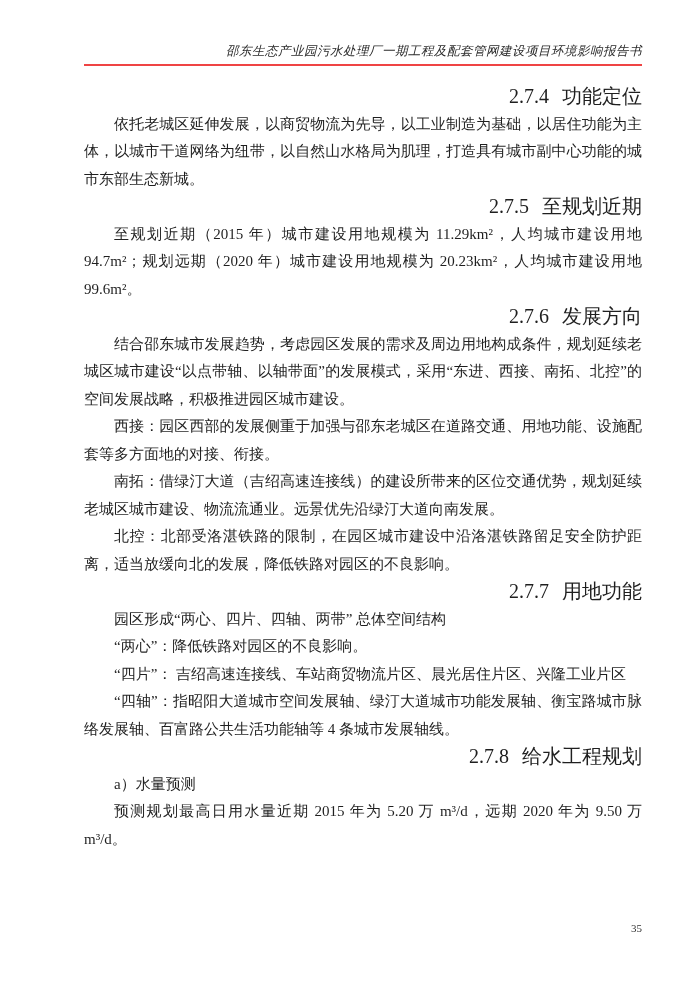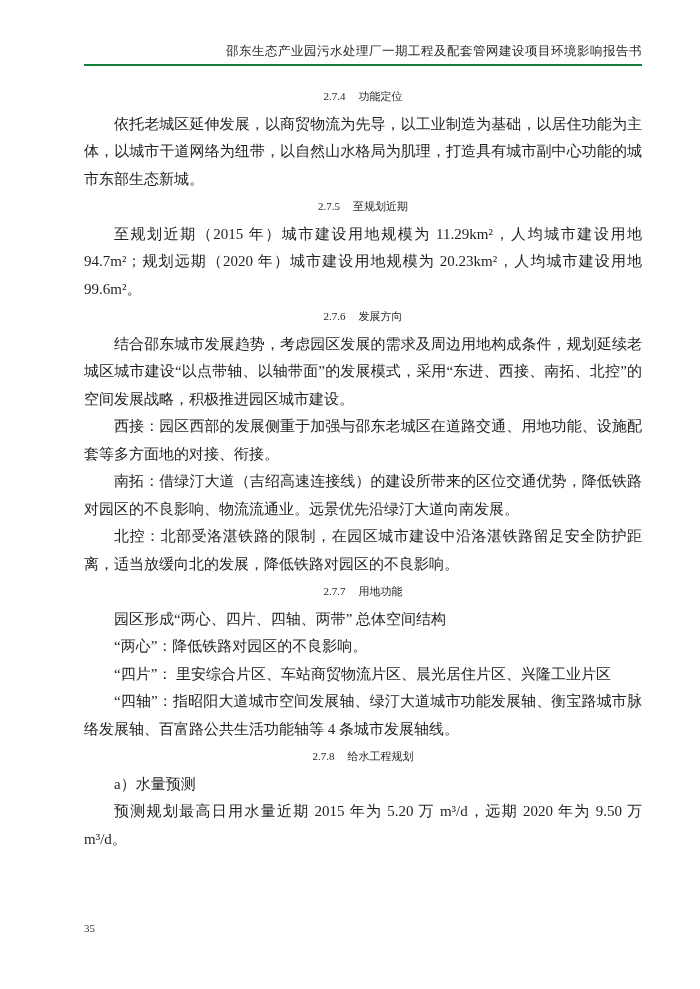--- a/index.html
+++ b/index.html
@@ -16,21 +16,22 @@
     font-family: "Liberation Serif", "DejaVu Serif", serif;
     color: #1f1f1f;
   }
   
   .page-header {
     position: absolute;
     top: 44px;
     left: 84px;
     right: 58px;
     padding-bottom: 6px;
-    border-bottom: 2px solid #15803d;
+    border-bottom: 2px solid #ef4444;
+    font-style: italic;
   }
   .header-title {
     text-align: right;
     font-size: 12.5px;
     line-height: 14px;
     color: #2a2a2a;
     letter-spacing: 0.5px;
     white-space: nowrap;
   }
   
@@ -40,38 +41,38 @@
     left: 84px;
     right: 58px;
     font-size: 15px;
     line-height: 27.5px;
     text-align: justify;
     text-justify: inter-ideograph;
   }
   .content section { margin: 0; }
   .sec-heading {
     margin: 0;
-    font-size: 11px;
+    font-size: 20px;
     font-weight: normal;
     line-height: 27.5px;
-    text-align: center;
+    text-align: right;
   }
   .sec-heading .sec-title { margin-left: 13px; }
   .para {
     margin: 0;
     text-indent: 2em;
     line-height: 27.5px;
   }
   
   .page-footer {
     position: absolute;
     left: 84px;
     right: 58px;
     top: 918px;
-    text-align: left;
+    text-align: right;
   }
   .page-number {
     font-size: 11px;
     color: #333333;
     font-family: "Liberation Serif", "DejaVu Serif", serif;
   }
 </style>
 </head>
 <body>
 
@@ -96,31 +97,31 @@
       </h2>
       <p class="para">至规划近期（2015 年）城市建设用地规模为 11.29km²，人均城市建设用地 94.7m²；规划远期（2020 年）城市建设用地规模为 20.23km²，人均城市建设用地 99.6m²。</p>
     </section>
 
     <section>
       <h2 class="sec-heading">
         <span class="sec-num">2.7.6</span><span class="sec-title">发展方向</span>
       </h2>
       <p class="para">结合邵东城市发展趋势，考虑园区发展的需求及周边用地构成条件，规划延续老城区城市建设“以点带轴、以轴带面”的发展模式，采用“东进、西接、南拓、北控”的空间发展战略，积极推进园区城市建设。</p>
       <p class="para">西接：园区西部的发展侧重于加强与邵东老城区在道路交通、用地功能、设施配套等多方面地的对接、衔接。</p>
-      <p class="para">南拓：借绿汀大道（吉绍高速连接线）的建设所带来的区位交通优势，降低铁路对园区的不良影响、物流流通业。远景优先沿绿汀大道向南发展。</p>
+      <p class="para">南拓：借绿汀大道（吉绍高速连接线）的建设所带来的区位交通优势，规划延续老城区城市建设、物流流通业。远景优先沿绿汀大道向南发展。</p>
       <p class="para">北控：北部受洛湛铁路的限制，在园区城市建设中沿洛湛铁路留足安全防护距离，适当放缓向北的发展，降低铁路对园区的不良影响。</p>
     </section>
 
     <section>
       <h2 class="sec-heading">
         <span class="sec-num">2.7.7</span><span class="sec-title">用地功能</span>
       </h2>
       <p class="para">园区形成“两心、四片、四轴、两带” 总体空间结构</p>
       <p class="para">“两心”：降低铁路对园区的不良影响。</p>
-      <p class="para">“四片”： 里安综合片区、车站商贸物流片区、晨光居住片区、兴隆工业片区</p>
+      <p class="para">“四片”： 吉绍高速连接线、车站商贸物流片区、晨光居住片区、兴隆工业片区</p>
       <p class="para">“四轴”：指昭阳大道城市空间发展轴、绿汀大道城市功能发展轴、衡宝路城市脉络发展轴、百富路公共生活功能轴等 4 条城市发展轴线。</p>
     </section>
 
     <section>
       <h2 class="sec-heading">
         <span class="sec-num">2.7.8</span><span class="sec-title">给水工程规划</span>
       </h2>
       <p class="para">a）水量预测</p>
       <p class="para">预测规划最高日用水量近期 2015 年为 5.20 万 m³/d，远期 2020 年为 9.50 万 m³/d。</p>
     </section>

